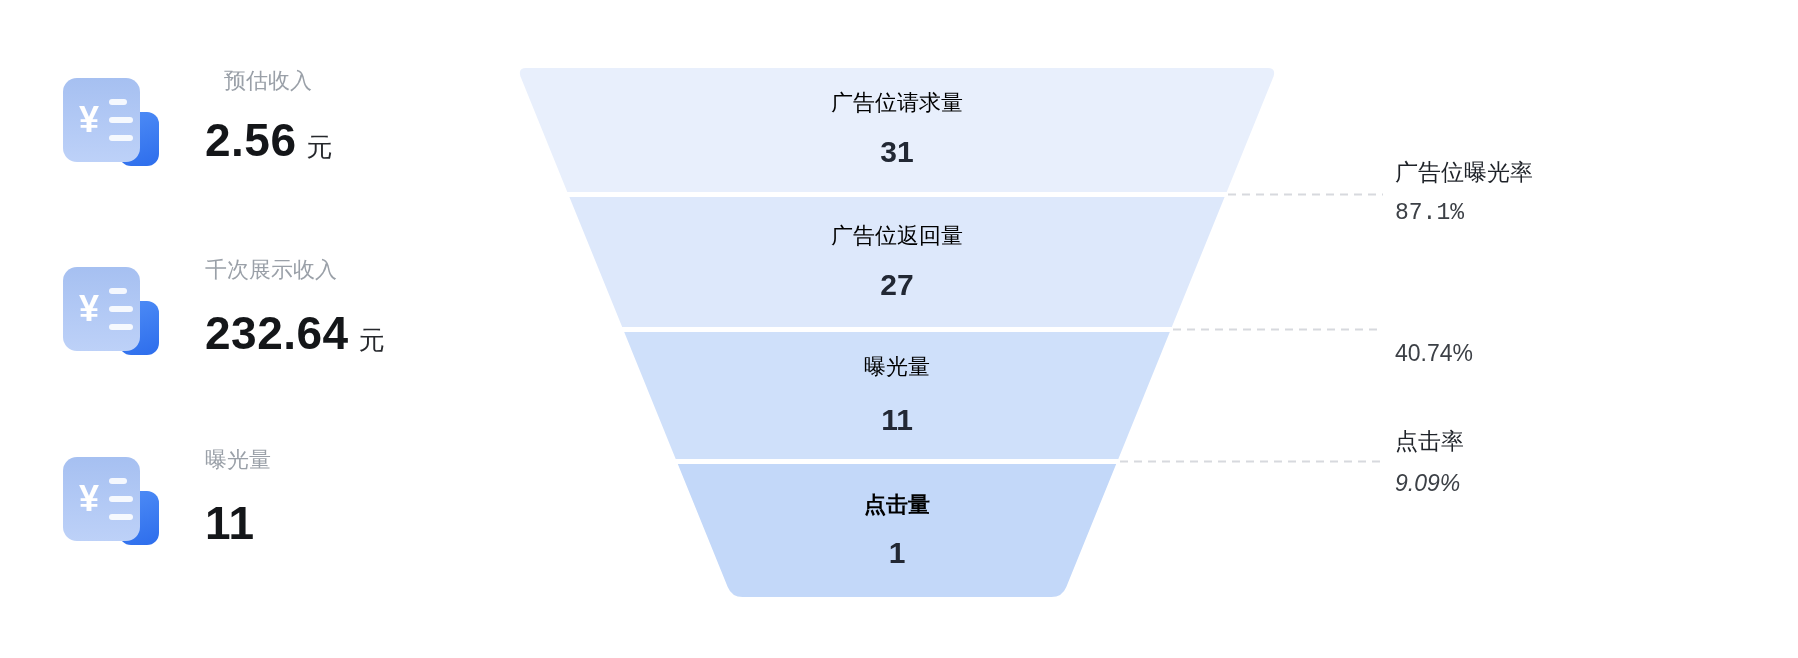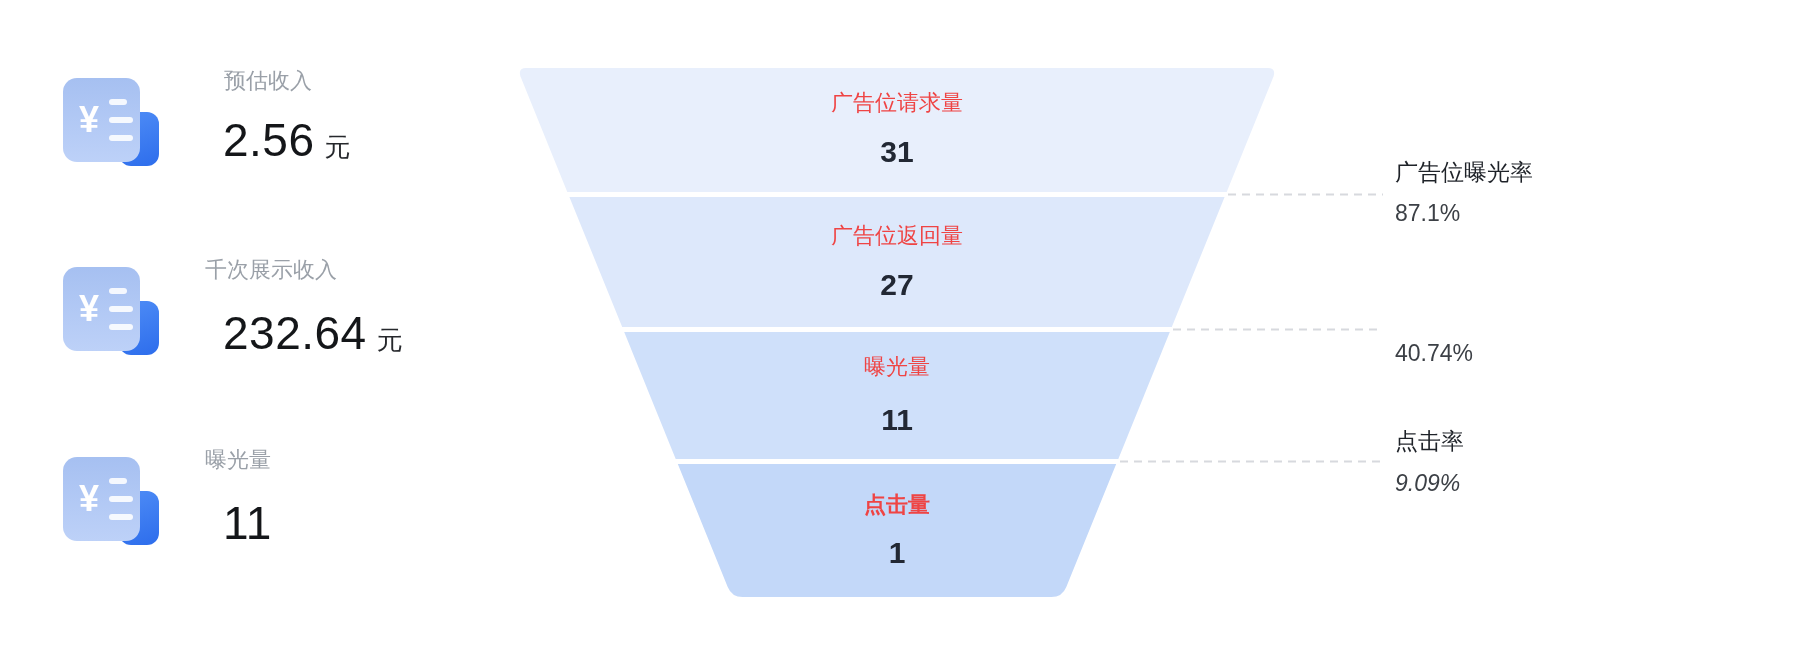--- a/index.html
+++ b/index.html
@@ -43,33 +43,32 @@
   .stat-label {
     position:absolute; left:142px; width:300px;
     font-size:22px; line-height:28px; color:#9aa0a8;
     white-space:nowrap;
   }
   .stat-value-row {
     position:absolute; left:142px; width:360px;
     white-space:nowrap;
   }
   .stat-value {
-    font-size:46px; line-height:50px; font-weight:400; color:#141619;
+    font-size:46px; line-height:50px; font-weight:700; color:#141619;
     letter-spacing:0.5px;
-    margin-left:18px;
   }
   .stat-unit {
     font-size:26px; line-height:50px; font-weight:400; color:#26282c;
     margin-left:10px; vertical-align:baseline;
   }
 
   
   svg.funnel-svg { position:absolute; left:0; top:0; }
   .funnel-label { position:absolute; left:697px; width:400px; text-align:center; }
-  .funnel-title { font-size:22px; line-height:30px; color:#ef4444; }
+  .funnel-title { font-size:22px; line-height:30px; color:#000000; }
   .funnel-value { font-size:30px; line-height:42px; color:#222834; font-weight:600; }
 
   
   .rate-title {
     position:absolute; left:1395px; width:360px;
     font-size:23px; line-height:28px; color:#1e2228; white-space:nowrap;
   }
   .rate-value {
     position:absolute; left:1395px; width:360px;
     font-size:23px; line-height:28px; color:#3c4046; white-space:nowrap;
@@ -144,20 +143,20 @@
   <div class="funnel-label" style="top:221px;"><span class="funnel-title">广告位返回量</span></div>
   <div class="funnel-label" style="top:264px;"><span class="funnel-value">27</span></div>
 
   <div class="funnel-label" style="top:352px;"><span class="funnel-title">曝光量</span></div>
   <div class="funnel-label" style="top:399px;"><span class="funnel-value">11</span></div>
 
   <div class="funnel-label" style="top:490px;font-weight:bold;"><span class="funnel-title">点击量</span></div>
   <div class="funnel-label" style="top:532px;"><span class="funnel-value">1</span></div>
 
   <div class="rate-title" style="top:158px;">广告位曝光率</div>
-  <div class="rate-value" style="top:199px;">87.1%</div>
+  <div class="rate-value" style="top:199px;font-family:Liberation Mono, monospace;">87.1%</div>
 
   <div class="rate-value" style="top:339px;">40.74%</div>
 
   <div class="rate-title" style="top:427px;">点击率</div>
   <div class="rate-value" style="top:469px;font-style:italic;">9.09%</div>
 
 </div>
 
 </body></html>

